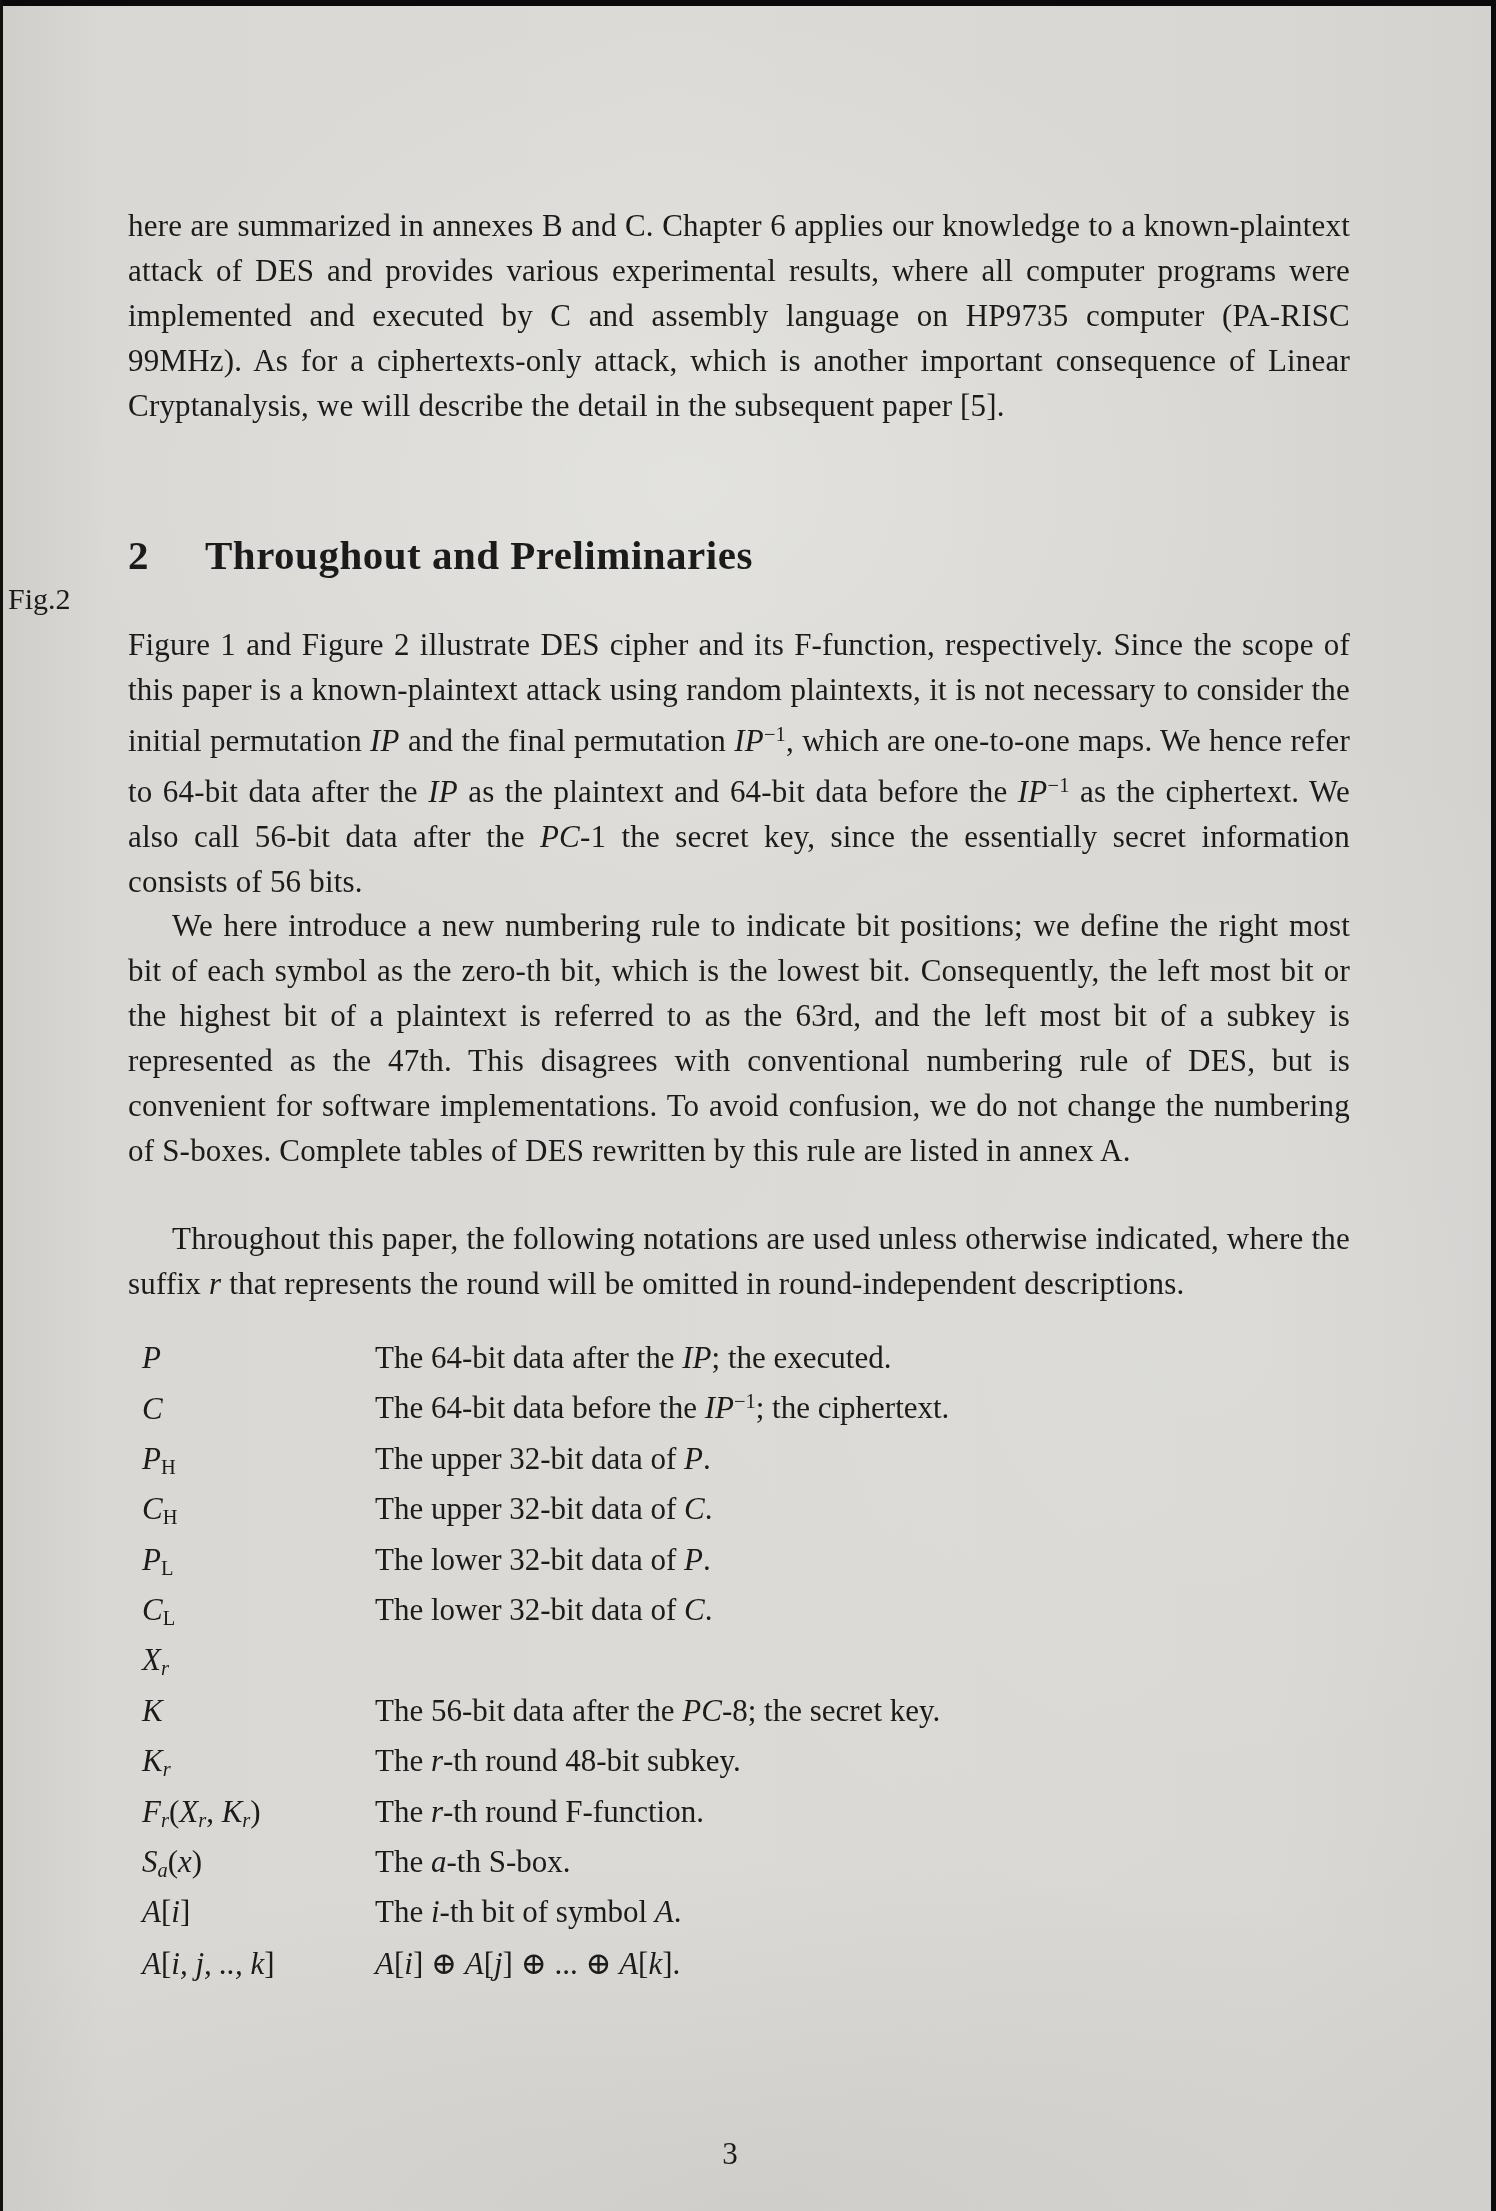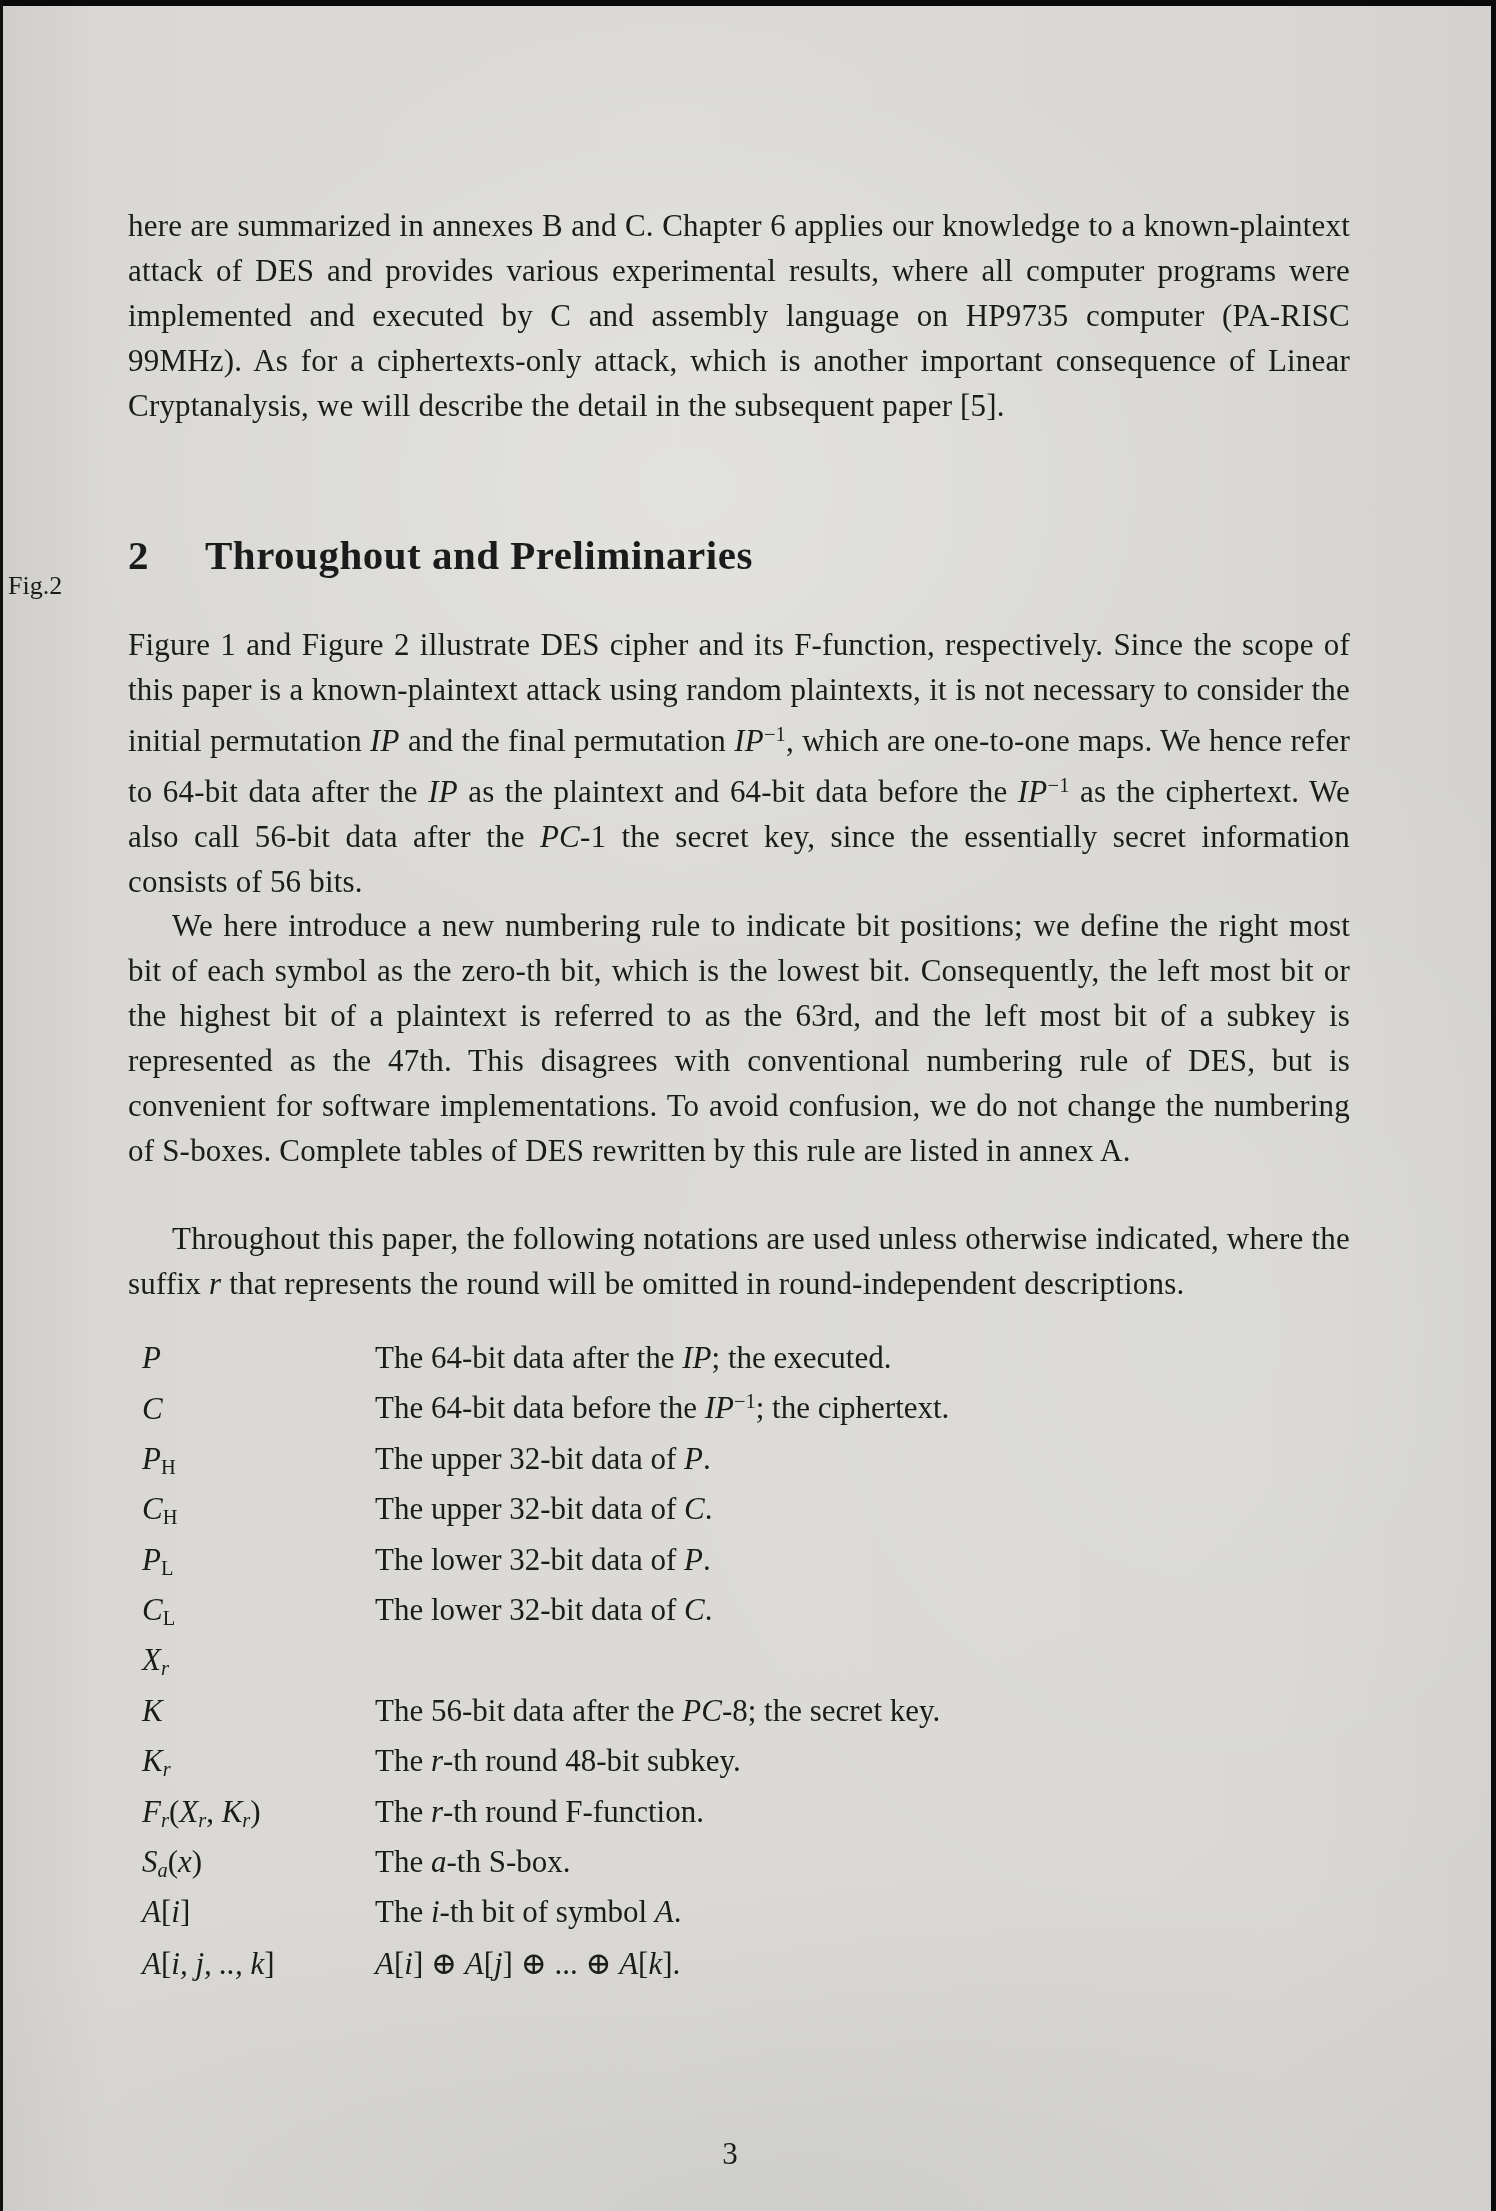--- a/index.html
+++ b/index.html
@@ -37,22 +37,22 @@
     position: absolute;
     left: 128px; top: 497px;
     font-size: 41px; font-weight: bold;
     letter-spacing: 0.5px;
     white-space: nowrap;
   }
   .section-heading .secnum { margin-right: 56px; }
 
   .margin-note {
     position: absolute;
-    left: 8px; top: 563px;
-    font-size: 26px; line-height: 45px;
+    left: 8px; top: 576px;
+    font-size: 30px; line-height: 45px;
   }
 
   .notation-list { position: absolute; left: 142px; top: 1340px; width: 1210px; }
   .nrow { display: flex; height: 50.4px; align-items: baseline; }
   .nsym  { width: 233px; flex: 0 0 233px; font-size: 31px; }
   .ndesc { flex: 1; font-size: 31px; }
 
   .page-number {
     position: absolute;
     left: 0; top: 2136px; width: 1460px;

